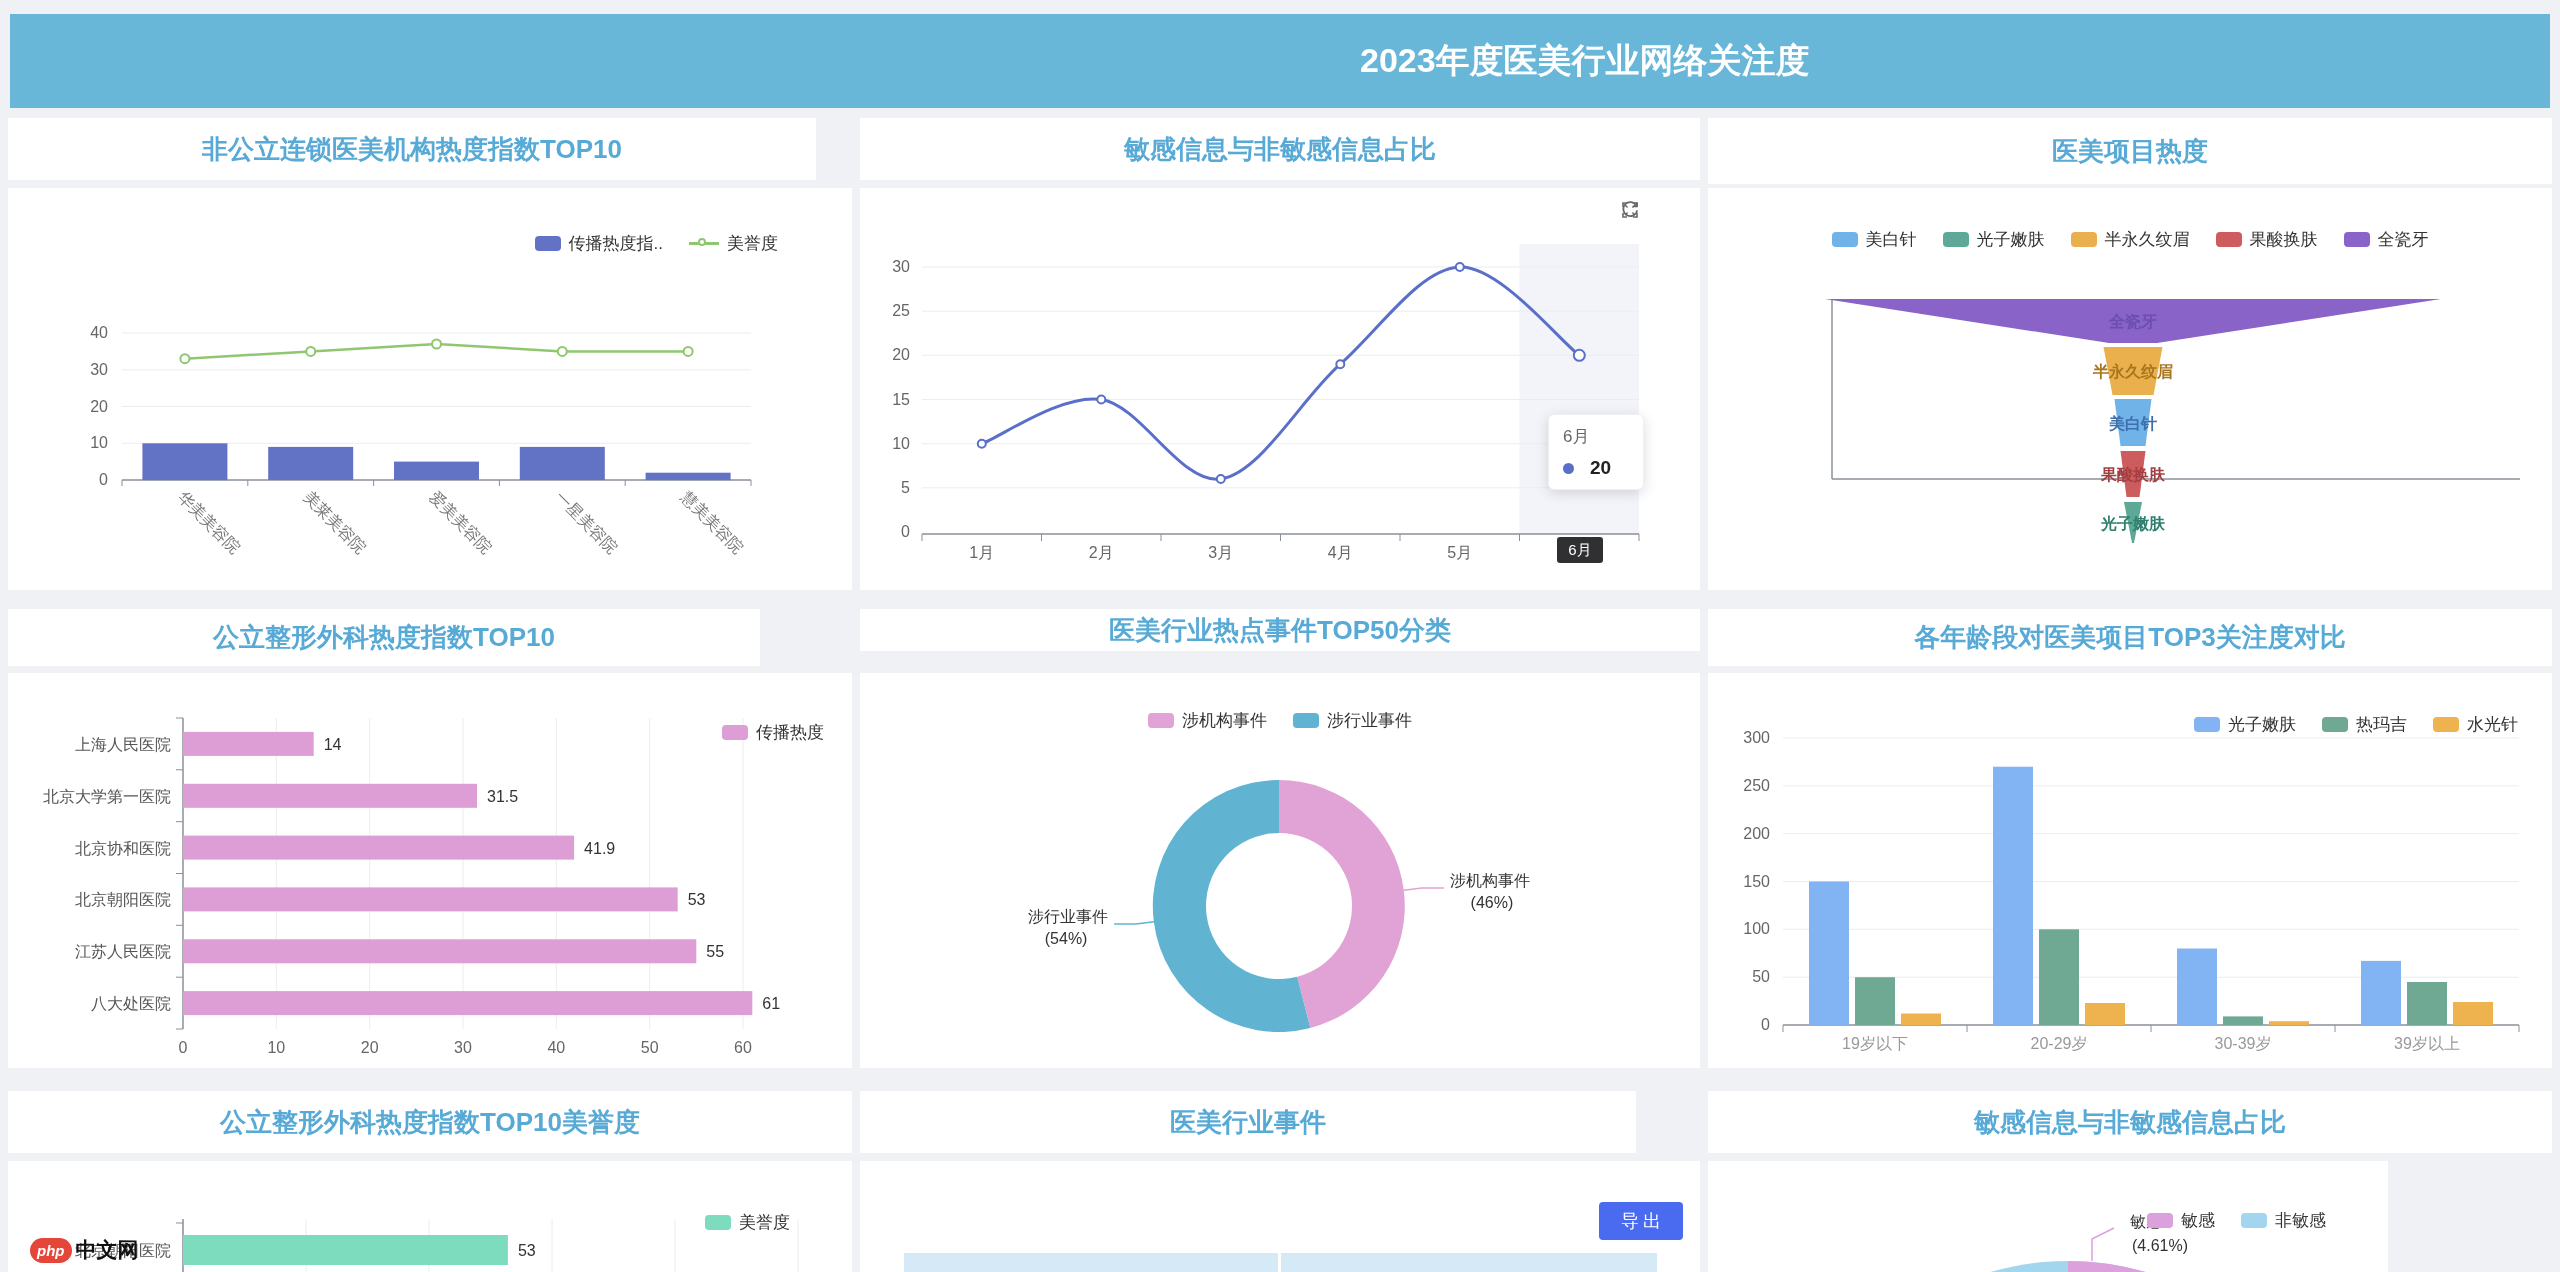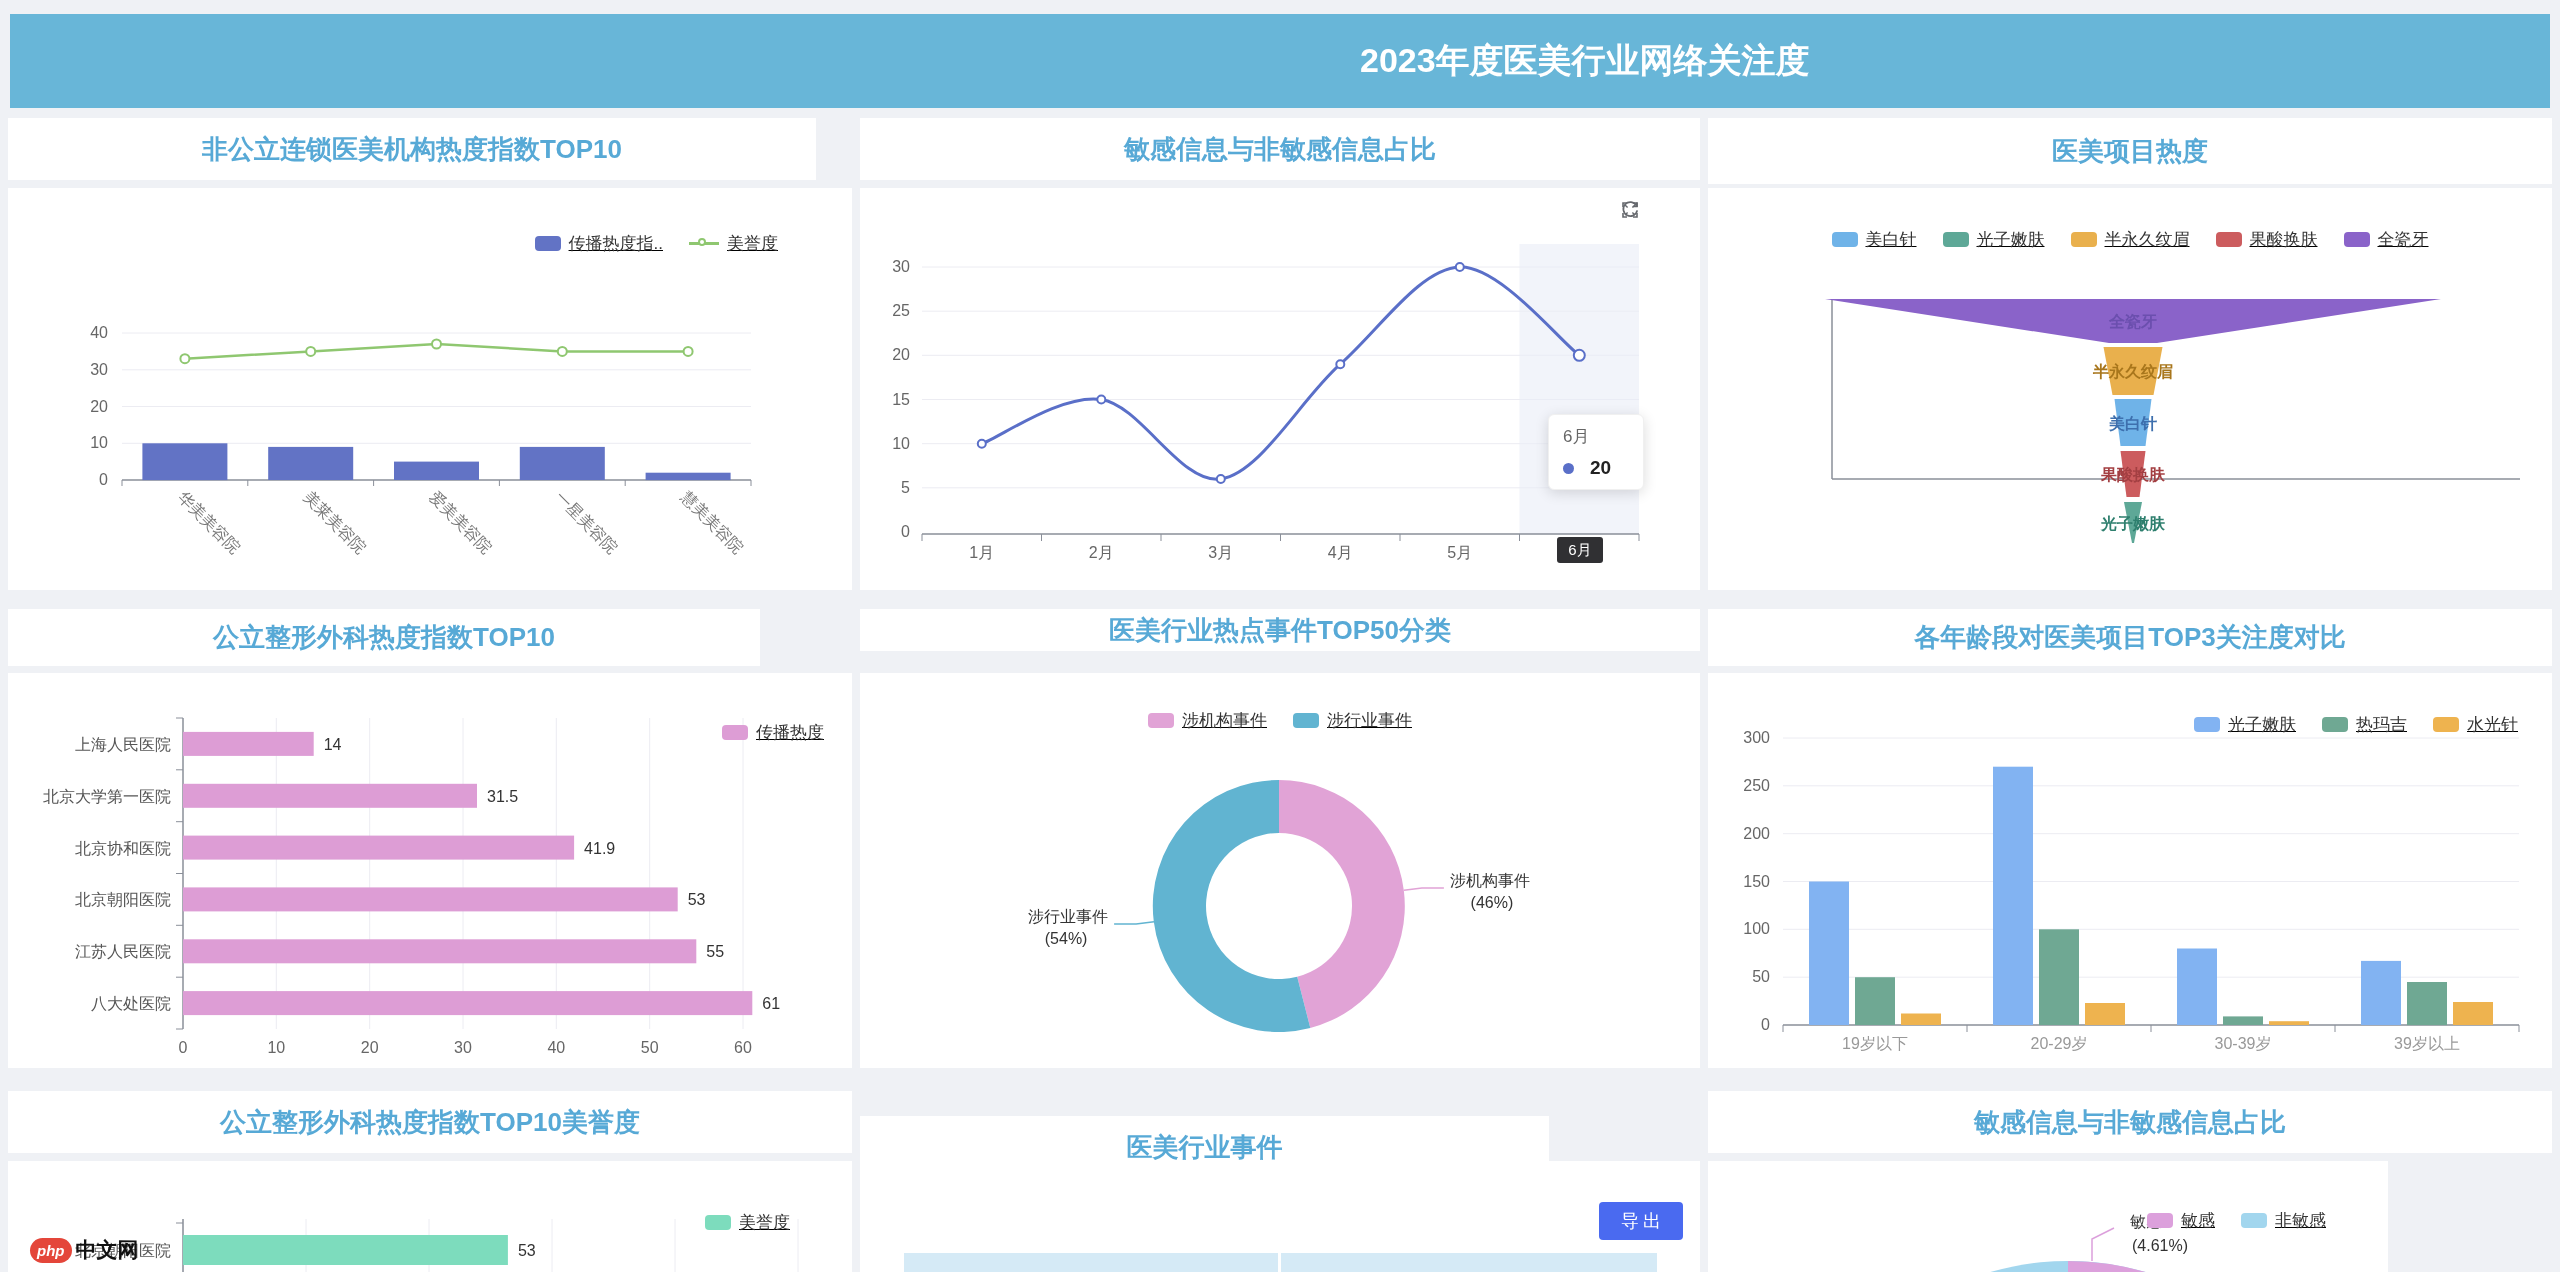--- a/index.html
+++ b/index.html
@@ -14,21 +14,21 @@
   .chart-card { overflow:hidden; }
   svg { position:absolute; left:0; top:0; }
   svg text { font-family:"Liberation Sans", sans-serif; }
   .ax { fill:#666; font-size:16px; }
   .axg { fill:#999; font-size:16px; }
   .cat { fill:#777; font-size:16px; }
   .catd { fill:#555; font-size:16px; }
   .val { fill:#333; font-size:16px; }
   .flabel { font-size:16px; font-weight:bold; text-anchor:middle; }
   .plabel { fill:#333; font-size:16px; }
-  .legend { position:absolute; display:flex; align-items:center; z-index:6; white-space:nowrap;text-decoration:underline; }
+  .legend { position:absolute; display:flex; align-items:center; z-index:6; white-space:nowrap; }
   .legend-center { left:0; right:0; justify-content:center; }
   .lg-item { display:inline-flex; align-items:center; margin-left:26px; font-size:17px; color:#333; cursor:pointer; }
   .lg-item:first-child { margin-left:0; }
   .sw { width:26px; height:15px; border-radius:4px; display:inline-block; margin-right:8px; }
   .sw-line { width:30px; height:3px; background:currentColor; display:inline-block; position:relative; margin-right:8px; }
   .sw-circle { position:absolute; left:9px; top:-4px; width:8px; height:8px; border:2px solid; border-color:inherit;
     border-radius:50%; background:#fff; }
   .toolbox { position:absolute; right:26px; top:12px; display:flex; gap:14px; z-index:6; }
   .tb { width:20px; height:20px; color:#65686d; cursor:pointer; }
   .tooltip { position:absolute; left:688px; top:226px; width:96px; padding:10px 14px; background:#fff;
@@ -369,21 +369,21 @@
       <text x="163" y="95" text-anchor="end" class="catd">北京朝阳医院</text>
     </svg>
   <div class="legend" id="lg7" style="right:62px;top:50px">
       <span class="lg-item">
         <span class="sw" style="background:#7ddcbd"></span>
         <span>美誉度</span>
       </span>
     </div>
 </div>
 
-<div class="card title-card" style="left:860px;top:1116px;width:689px;height:62px">
+<div class="card title-card" style="left:860px;top:1091px;width:776px;height:62px">
     <span>医美行业事件</span>
   </div>
 <div class="card chart-card" style="left:860px;top:1161px;width:840px;height:111px">
   <button class="export-btn">导出</button>
   <div class="tbl-header">
     <div class="tbl-divider"></div>
   </div>
 </div>
 
 <div class="card title-card" style="left:1708px;top:1091px;width:844px;height:62px">

